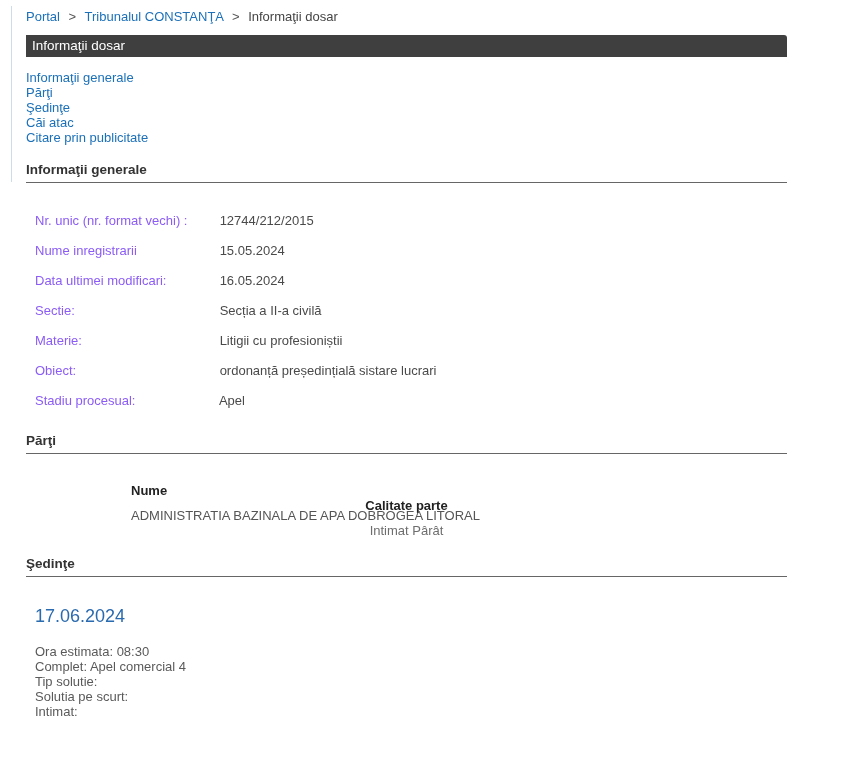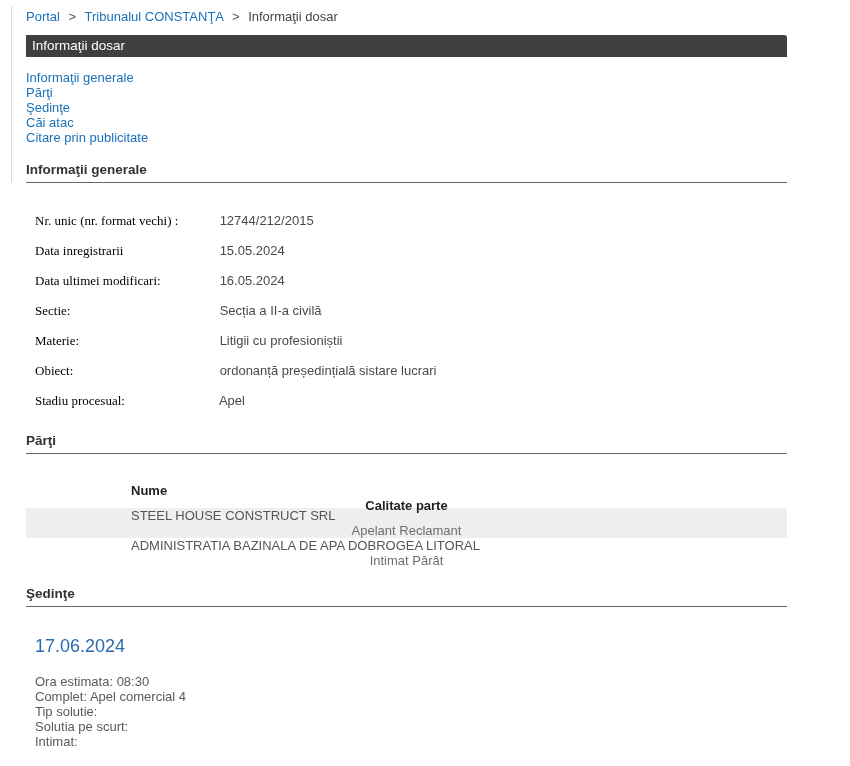--- a/index.html
+++ b/index.html
@@ -62,23 +62,22 @@
   #sec-parties { margin-top: 23px; }
   #sec-hearings { margin-top: 18px; }
 
   
   .fields { margin-top: 30px; }
   .field-row { height: 17px; margin-bottom: 13px; }
   .flabel {
     display: inline-block;
     width: 190px;
     padding-left: 9px;
-    color: #000000;
+    color: #8b5cf6;
     vertical-align: top;
-    font-family: Liberation Serif, serif;
   }
   .fvalue { color: #4a4a4a; }
 
   
   .ptable { margin-top: 29px; }
   .prow-wrap { display: flex; align-items: center; flex-direction: column; }
   .phead { height: 25px; font-weight: bold; color: #222; }
   .prow  { height: 30px; color: #555; }
   .prow.alt { background: #efefef; }
   .col-name { width: 569px; padding-left: 9px; }
@@ -125,21 +124,21 @@
     </nav>
 
     <h2 class="sec" id="sec-general">Informaţii generale</h2>
 
     <div class="fields">
       <div class="field-row">
         <span class="flabel">Nr. unic (nr. format vechi) :</span>
         <span class="fvalue">12744/212/2015</span>
       </div>
       <div class="field-row">
-        <span class="flabel">Data inregistrarii</span>
+        <span class="flabel">Nume inregistrarii</span>
         <span class="fvalue">15.05.2024</span>
       </div>
       <div class="field-row">
         <span class="flabel">Data ultimei modificari:</span>
         <span class="fvalue">16.05.2024</span>
       </div>
       <div class="field-row">
         <span class="flabel">Sectie:</span>
         <span class="fvalue">Secția a II-a civilă</span>
       </div>
@@ -157,24 +156,20 @@
       </div>
     </div>
 
     <h2 class="sec" id="sec-parties">Părţi</h2>
 
     <div class="ptable">
       <div class="phead prow-wrap">
         <span class="col-name">Nume</span>
         <span class="col-role">Calitate parte</span>
       </div>
-      <div class="prow alt prow-wrap">
-        <span class="col-name">STEEL HOUSE CONSTRUCT SRL</span>
-        <span class="col-role">Apelant Reclamant</span>
-      </div>
       <div class="prow prow-wrap">
         <span class="col-name">ADMINISTRATIA BAZINALA DE APA DOBROGEA LITORAL</span>
         <span class="col-role">Intimat Pârât</span>
       </div>
     </div>
 
     <h2 class="sec" id="sec-hearings">Şedinţe</h2>
 
     <a class="hdate" href="#">17.06.2024</a>
 

